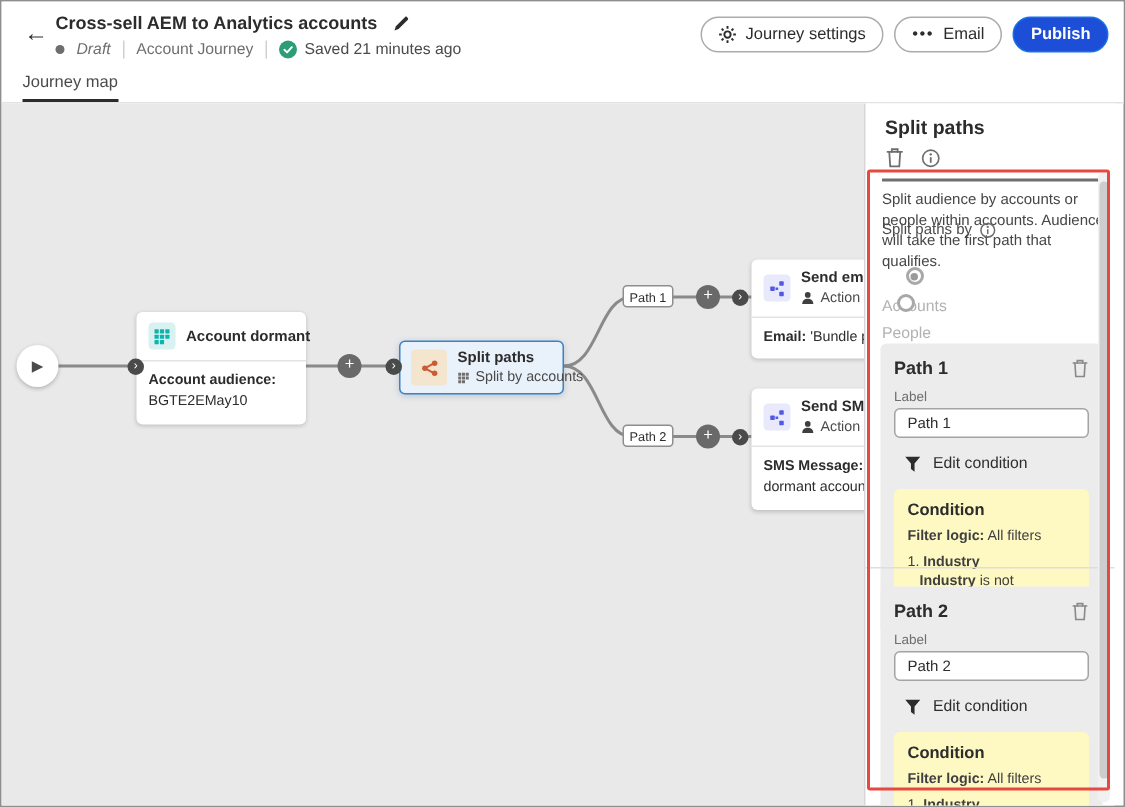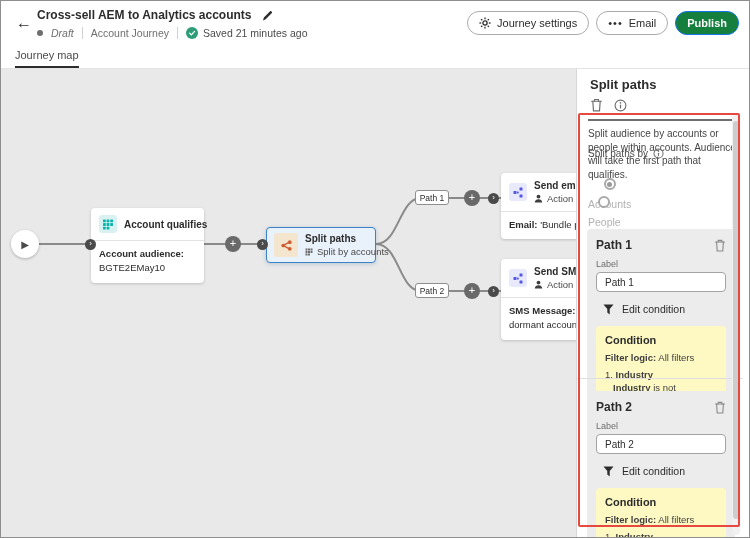--- a/index.html
+++ b/index.html
@@ -12,21 +12,21 @@
   .title-row { position:absolute; left:36px; top:7px; display:flex; align-items:center; gap:9px; }
   .page-title { font-size:12px; font-weight:bold; color:#2c2c2c; }
   .meta-row { position:absolute; left:36px; top:26px; display:flex; align-items:center; gap:8px; font-size:10.5px; color:#6e6e6e; }
   .meta-dot { width:6px; height:6px; border-radius:50%; background:#6e6e6e; }
   .meta-draft { font-style:italic; }
   .meta-sep { width:1px; height:12px; background:#d0d0d0; }
   .saved-wrap { display:flex; align-items:center; gap:5px; color:#4b4b4b; }
   .check-circle { width:12px; height:12px; border-radius:50%; background:#2d9d78; display:flex; align-items:center; justify-content:center; }
   .header-actions { position:absolute; right:12px; top:10px; display:flex; align-items:center; gap:7px; }
   .btn { height:24px; display:flex; align-items:center; gap:6px; padding:0 11px; border:1.5px solid #ababab; border-radius:13px; background:#fff; font-size:11px; color:#2c2c2c; cursor:pointer; white-space:nowrap; }
-  .btn-primary { background:#15803d; border-color:#1473e6; color:#fff; font-weight:bold; }
+  .btn-primary { background:#1d4ed8; border-color:#1473e6; color:#fff; font-weight:bold; }
   .more-dots { font-size:11px; letter-spacing:1px; color:#2c2c2c; }
 
   
   .tabbar { position:absolute; left:0; top:45px; width:750px; height:23px; background:#fff; border-bottom:1px solid #e4e4e4; }
   .tab { position:absolute; left:14px; top:3px; font-size:11px; color:#4b4b4b; padding-bottom:6px; cursor:pointer; }
   .tab-underline { position:absolute; left:14px; top:20px; width:64px; height:2px; background:#2c2c2c; }
 
   
   .canvas { position:absolute; left:0; top:68px; width:575px; height:470px; background:#e9e9e9; }
   .edges { position:absolute; left:0; top:0; }
@@ -170,21 +170,21 @@
                 <rect x="4.6" y="1.5" width="2.8" height="2.8" rx="0.4"></rect>
                 <rect x="8.2" y="1.5" width="2.8" height="2.8" rx="0.4"></rect>
                 <rect x="1" y="5.1" width="2.8" height="2.8" rx="0.4"></rect>
                 <rect x="4.6" y="5.1" width="2.8" height="2.8" rx="0.4"></rect>
                 <rect x="8.2" y="5.1" width="2.8" height="2.8" rx="0.4"></rect>
                 <rect x="1" y="8.7" width="2.8" height="2.8" rx="0.4"></rect>
                 <rect x="4.6" y="8.7" width="2.8" height="2.8" rx="0.4"></rect>
               </g>
             </svg>
         </span>
-        <span class="node-title">Account qualifies</span>
+        <span class="node-title">Account dormant</span>
       </div>
       <div class="node-divider"></div>
       <div class="node-body">
         <div class="nb-label">Account audience:</div>
         <div>BGTE2EMay10</div>
       </div>
     </div>
 
     <div class="split-node">
       <span class="split-icon">

